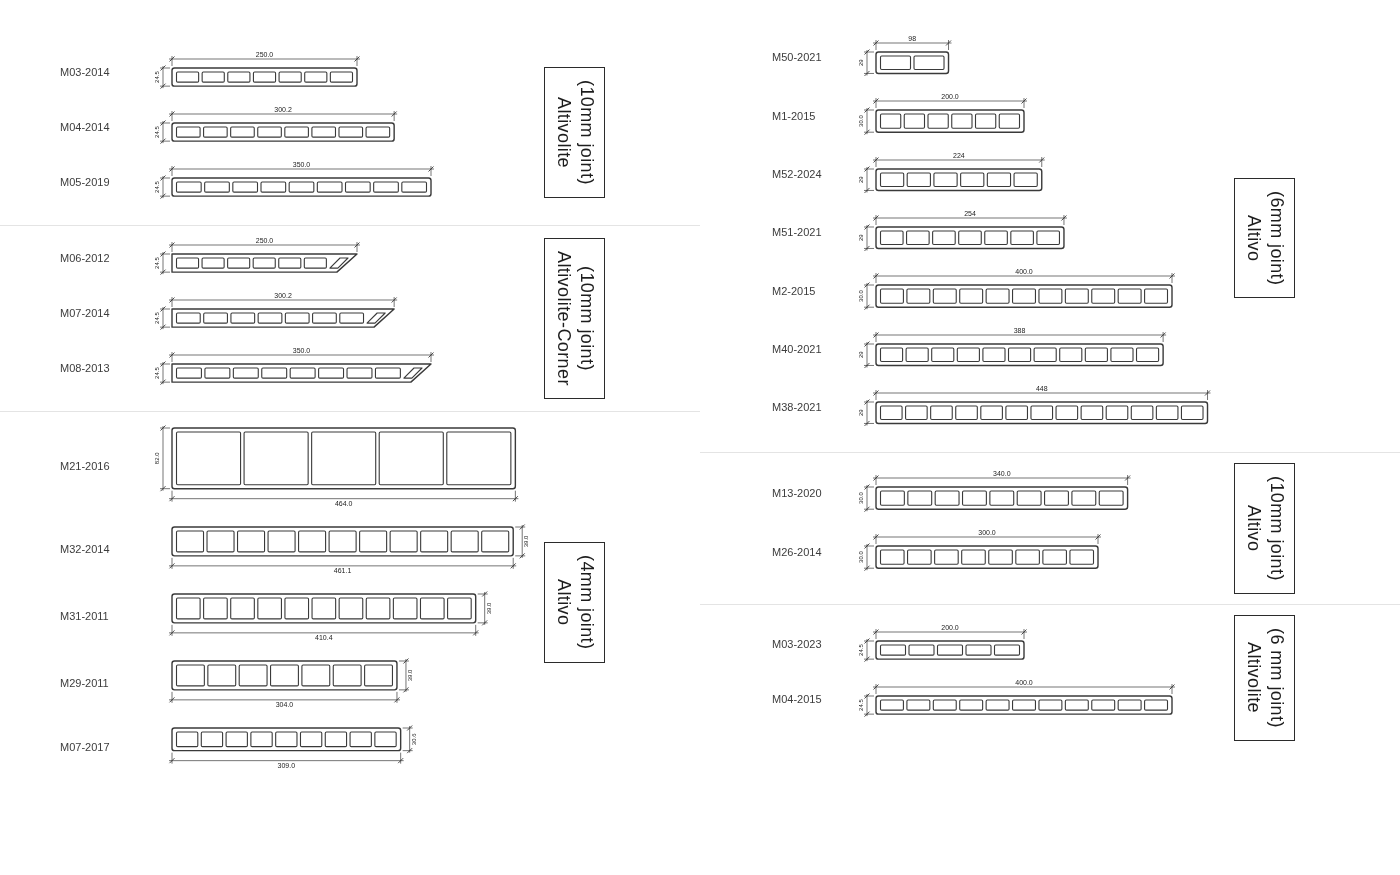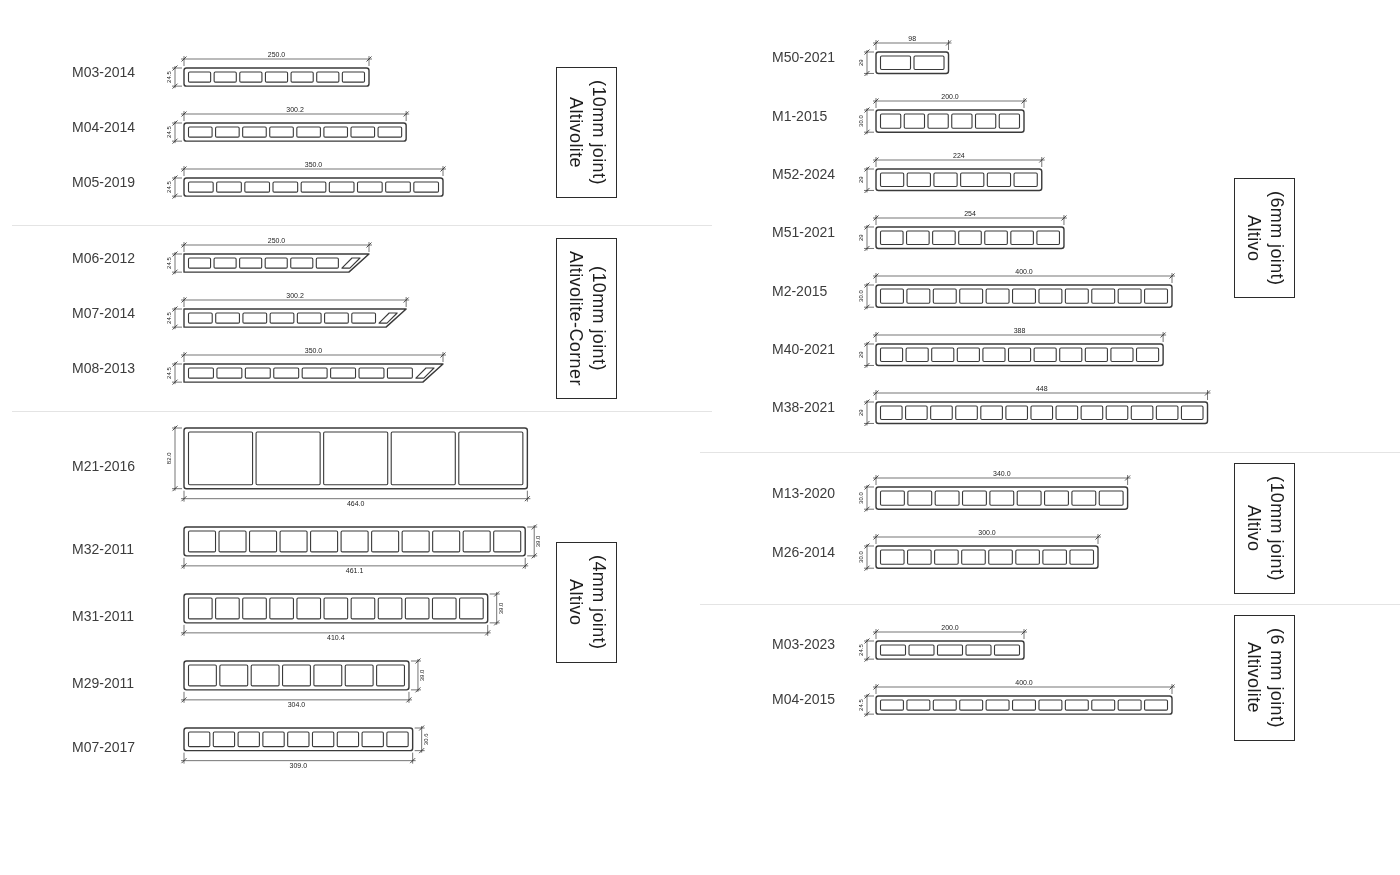--- a/index.html
+++ b/index.html
@@ -1,25 +1,25 @@
 <!DOCTYPE html>
 <html><head>
 <meta charset="utf-8">
 <style>
   * { margin:0; padding:0; box-sizing:border-box; }
   html,body { width:1400px; height:875px; background:#ffffff; overflow:hidden;
     font-family:"Liberation Sans", sans-serif; position:relative; }
   .column { position:absolute; }
-  #left-column  { left:12px;   top:40px; width:700px; }
+  #left-column  { left:0px;   top:40px; width:700px; }
   #right-column { left:700px; top:24px; width:700px; }
   .group { display:flex; align-items:center; padding:10px 0; }
   .group + .group { border-top:1px solid #e4e4e4; }
   .group-items { flex:1; min-width:0; }
   .item-row { display:flex; align-items:center; margin-bottom:12px; }
-  .item-label { font-size:14px; color:#3c3c3c; flex-shrink:0; }
+  .item-label { font-size:11px; color:#3c3c3c; flex-shrink:0; }
   #left-column  .item-label { padding-left:60px; width:148px; }
   #right-column .item-label { padding-left:72px; width:152px; }
   .group-label-box { border:1.5px solid #2b2b2b; padding:12px 6px;
     writing-mode:vertical-lr; text-align:center; font-size:18px; color:#1d1d1d;
     line-height:1.3; letter-spacing:0.4px; flex-shrink:0; background:#fff; }
   #left-column  .group-label-box { margin-left:8px; margin-right:95px; }
   #right-column .group-label-box { margin-left:8px; margin-right:105px; }
   svg { display:block; }
   svg text { font-family:"Liberation Sans", sans-serif; }
 </style>
@@ -218,21 +218,21 @@
             <text x="195.68" y="84.18" text-anchor="middle" font-size="7" fill="#222222">464.0</text>
             <line x1="22" y1="6" x2="12" y2="6" stroke="#3a3a3a" stroke-width="0.7"></line>
             <line x1="22" y1="66.68" x2="12" y2="66.68" stroke="#3a3a3a" stroke-width="0.7"></line>
             <line x1="15" y1="4" x2="15" y2="68.68" stroke="#3a3a3a" stroke-width="0.7"></line>
             <line x1="12.5" y1="8.5" x2="17.5" y2="3.5" stroke="#3a3a3a" stroke-width="0.9"></line>
             <line x1="12.5" y1="69.18" x2="17.5" y2="64.18" stroke="#3a3a3a" stroke-width="0.9"></line>
             <text x="11.5" y="36.34" text-anchor="middle" font-size="6" fill="#222222" transform="rotate(-90 11.5 36.34)">82.0</text>
           </svg>
         </div>
         <div class="item-row">
-          <div class="item-label">M32-2011</div>
+          <div class="item-label">M32-2014</div>
           <svg width="386" height="55">
             <rect x="24" y="6" width="341.214" height="28.86" rx="2.5" fill="#fff" stroke="#3a3a3a" stroke-width="1.4"></rect>
             <rect x="28.5" y="10" width="27.019454545454547" height="20.86" rx="1.2" fill="none" stroke="#3a3a3a" stroke-width="1.1"></rect>
             <rect x="59.01945454545455" y="10" width="27.019454545454547" height="20.86" rx="1.2" fill="none" stroke="#3a3a3a" stroke-width="1.1"></rect>
             <rect x="89.5389090909091" y="10" width="27.019454545454547" height="20.86" rx="1.2" fill="none" stroke="#3a3a3a" stroke-width="1.1"></rect>
             <rect x="120.05836363636364" y="10" width="27.019454545454547" height="20.86" rx="1.2" fill="none" stroke="#3a3a3a" stroke-width="1.1"></rect>
             <rect x="150.5778181818182" y="10" width="27.019454545454547" height="20.86" rx="1.2" fill="none" stroke="#3a3a3a" stroke-width="1.1"></rect>
             <rect x="181.09727272727272" y="10" width="27.019454545454547" height="20.86" rx="1.2" fill="none" stroke="#3a3a3a" stroke-width="1.1"></rect>
             <rect x="211.61672727272727" y="10" width="27.019454545454547" height="20.86" rx="1.2" fill="none" stroke="#3a3a3a" stroke-width="1.1"></rect>
             <rect x="242.13618181818183" y="10" width="27.019454545454547" height="20.86" rx="1.2" fill="none" stroke="#3a3a3a" stroke-width="1.1"></rect>

